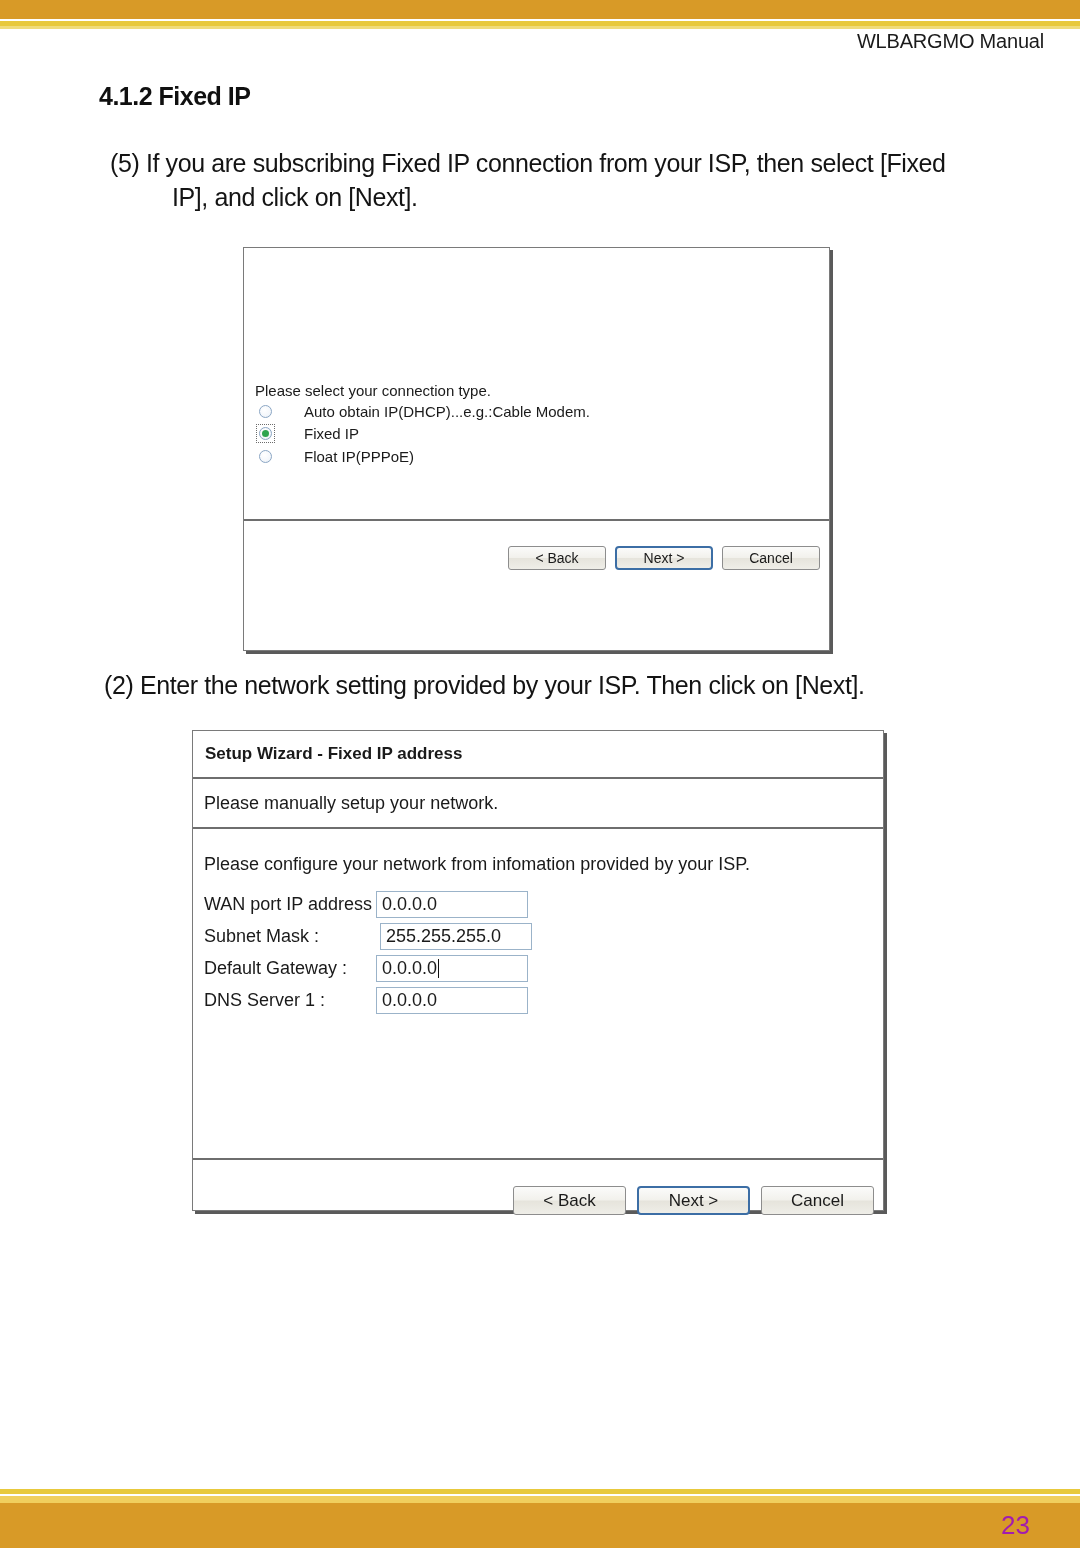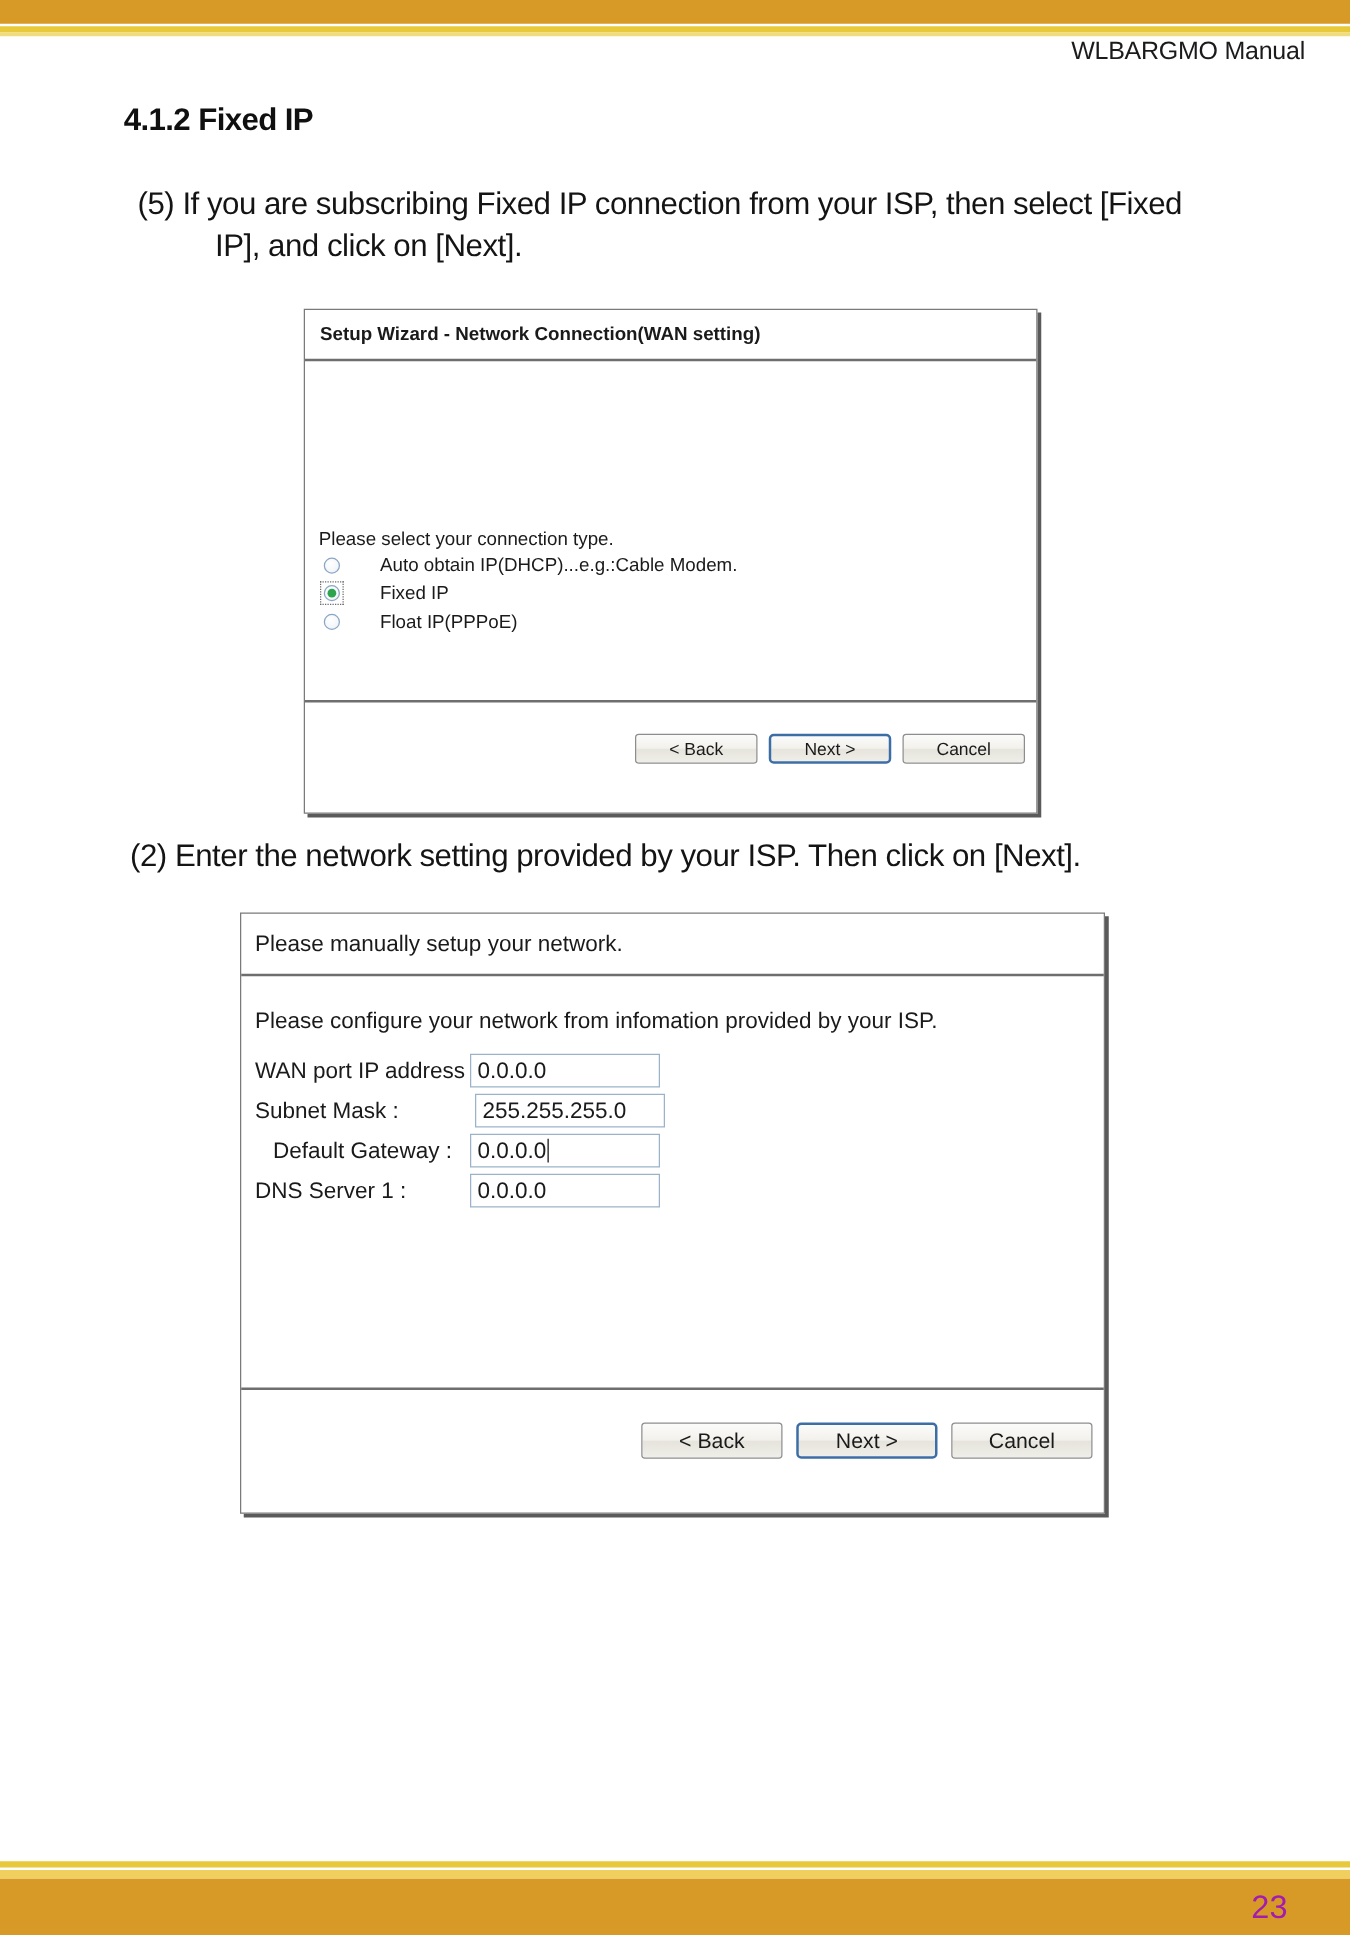--- a/index.html
+++ b/index.html
@@ -255,21 +255,21 @@
   #dialog-fixedip .wz-footer { height: 52px; padding-right: 9px; }
   #dialog-fixedip .wz-btn { width: 113px; height: 29px; font-size: 17px; margin-left: 11px; }
   #dialog-fixedip .prompt {
     position: absolute;
     left: 11px; top: 25px;
     font-size: 18px;
   }
   #dialog-fixedip .field-row { left: 11px; }
   #dialog-fixedip .f0 { top: 62px; }
   #dialog-fixedip .f1 { top: 94px; }
-  #dialog-fixedip .f2 { top: 126px; text-align: center; }
+  #dialog-fixedip .f2 { top: 126px; }
   #dialog-fixedip .f3 { top: 158px; }
   #dialog-fixedip .field-label { font-size: 18px; width: 172px; }
   #dialog-fixedip .field-input {
     width: 152px; height: 27px;
     padding-left: 5px;
     font-size: 18px;
   }
   #dialog-fixedip .f1 .field-input { margin-left: 4px; }
   #dialog-fixedip .caret { height: 19px; }
 </style>
@@ -288,21 +288,20 @@
 <div class="running-header">WLBARGMO Manual</div>
 
 <div class="section-heading">4.1.2 Fixed IP</div>
 
 <div class="step-para step-1">
   <span>(5) If you are subscribing Fixed IP connection from your ISP, then select [Fixed</span>
   <span class="cont">IP], and click on [Next].</span>
 </div>
 
 <div class="wizard" id="dialog-wan">
-  <div class="wz-title">Setup Wizard - Network Connection(WAN setting)</div>
   <div class="wz-body">
     <div class="prompt">Please select your connection type.</div>
 
     <label class="radio-row r0">
       <span class="radio-box">
         <span class="radio-circle"></span>
       </span>
       <span class="radio-label">Auto obtain IP(DHCP)...e.g.:Cable Modem.</span>
     </label>
 
@@ -326,20 +325,21 @@
     <div class="wz-btn default">Next &gt;</div>
     <div class="wz-btn">Cancel</div>
   </div>
 </div>
 
 <div class="step-para step-2">
   <span>(2) Enter the network setting provided by your ISP. Then click on [Next].</span>
 </div>
 
 <div class="wizard" id="dialog-fixedip">
+  <div class="wz-title">Setup Wizard - Fixed IP address</div>
   <div class="wz-subtitle">Please manually setup your network.</div>
   <div class="wz-body">
     <div class="prompt">Please configure your network from infomation provided by your ISP.</div>
 
     <div class="field-row f0">
       <span class="field-label">WAN port IP address :</span>
       <span class="field-input">
         <span class="val">0.0.0.0</span>
       </span>
     </div>

